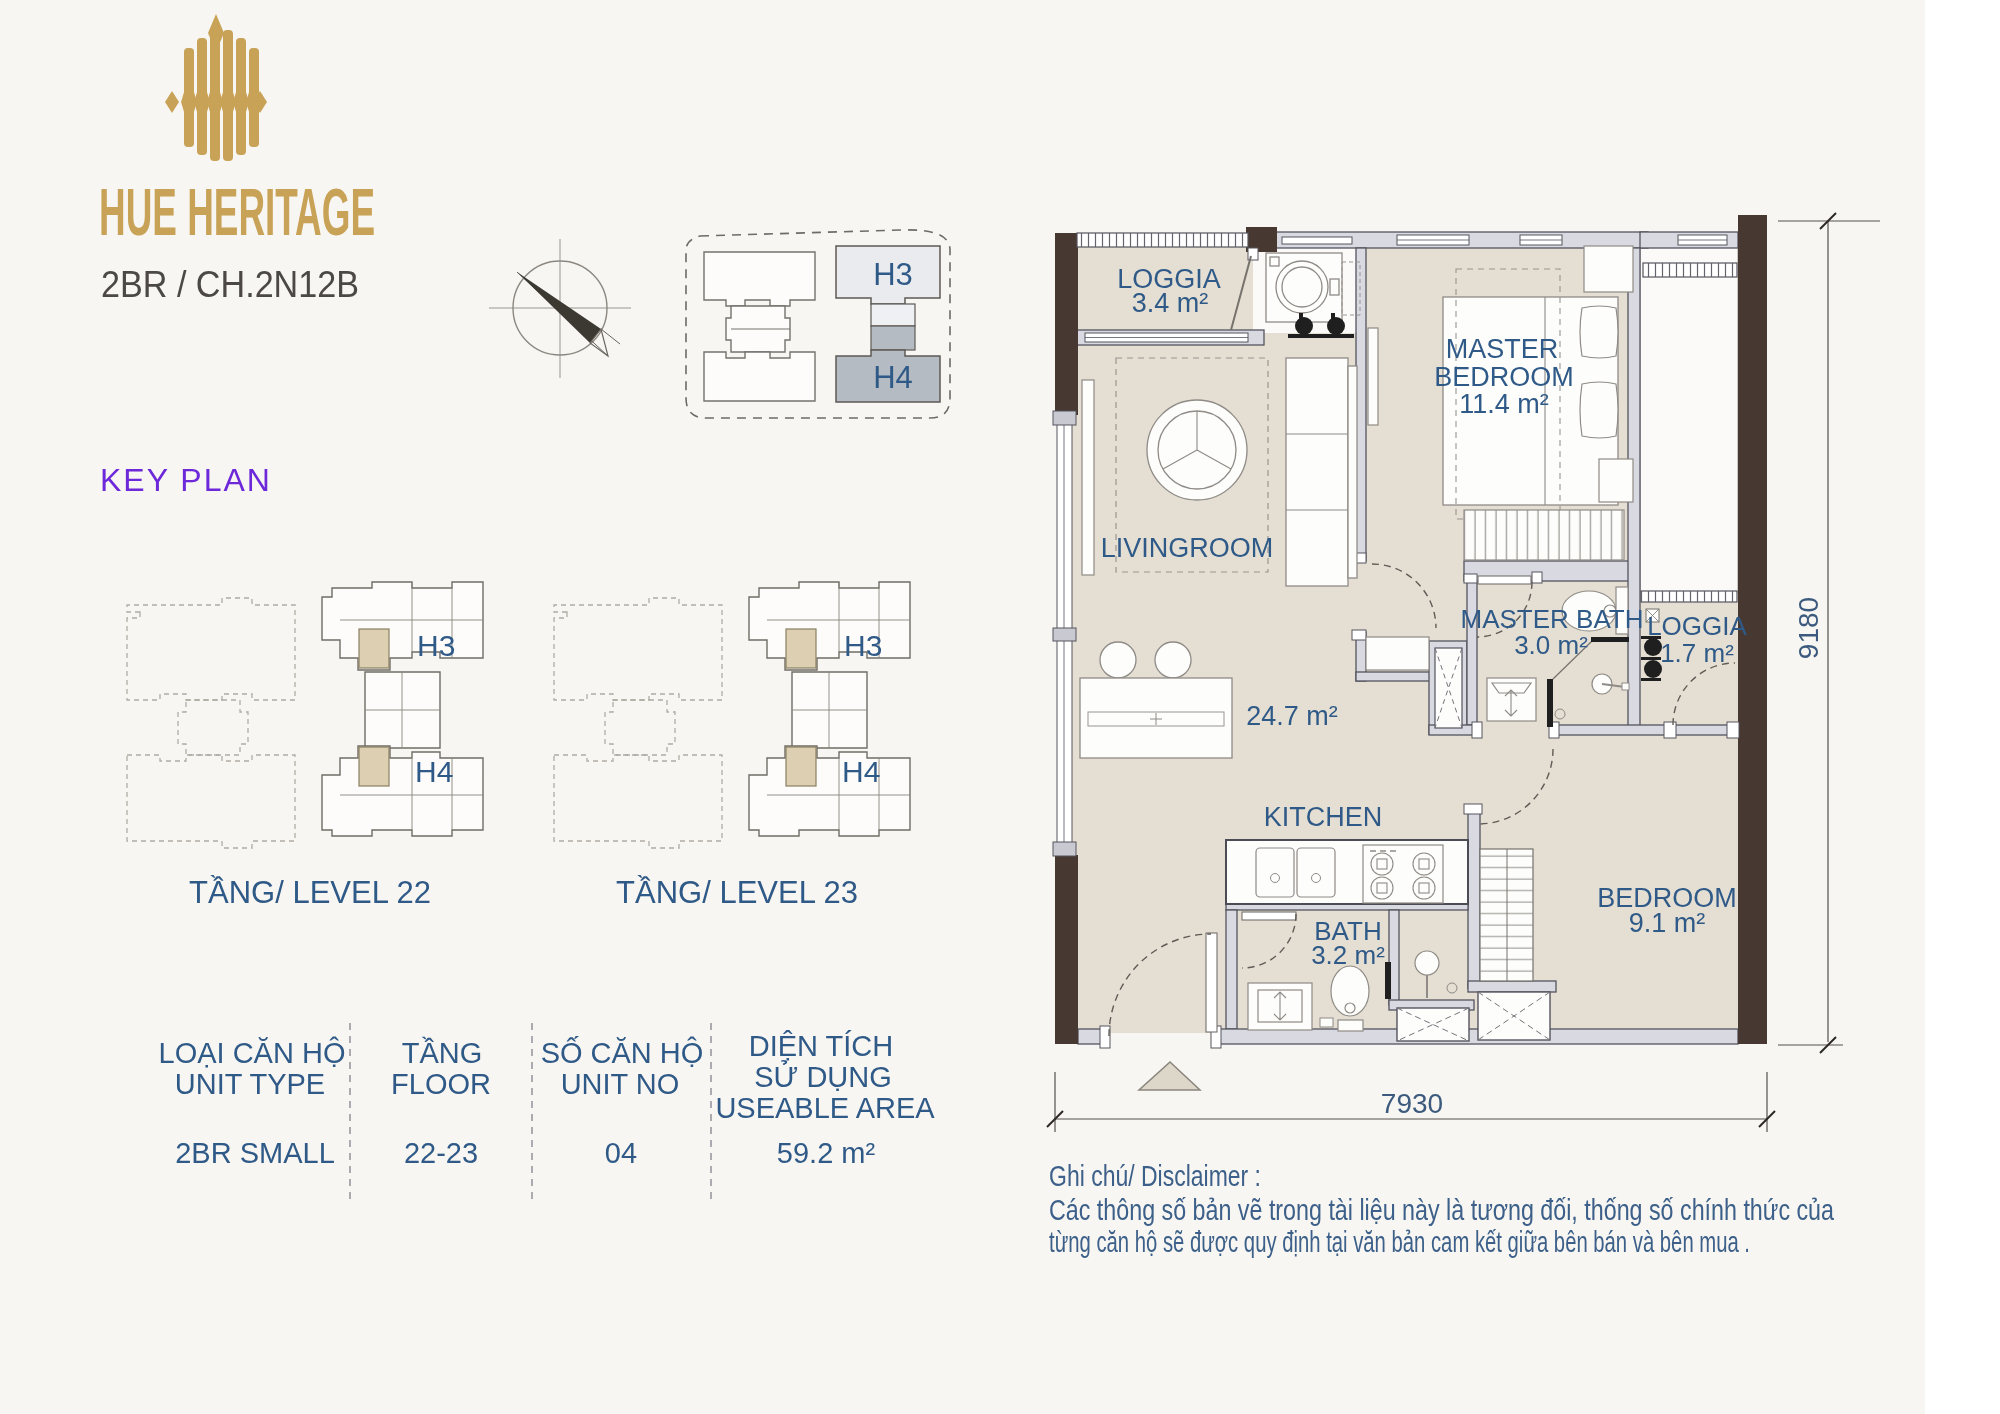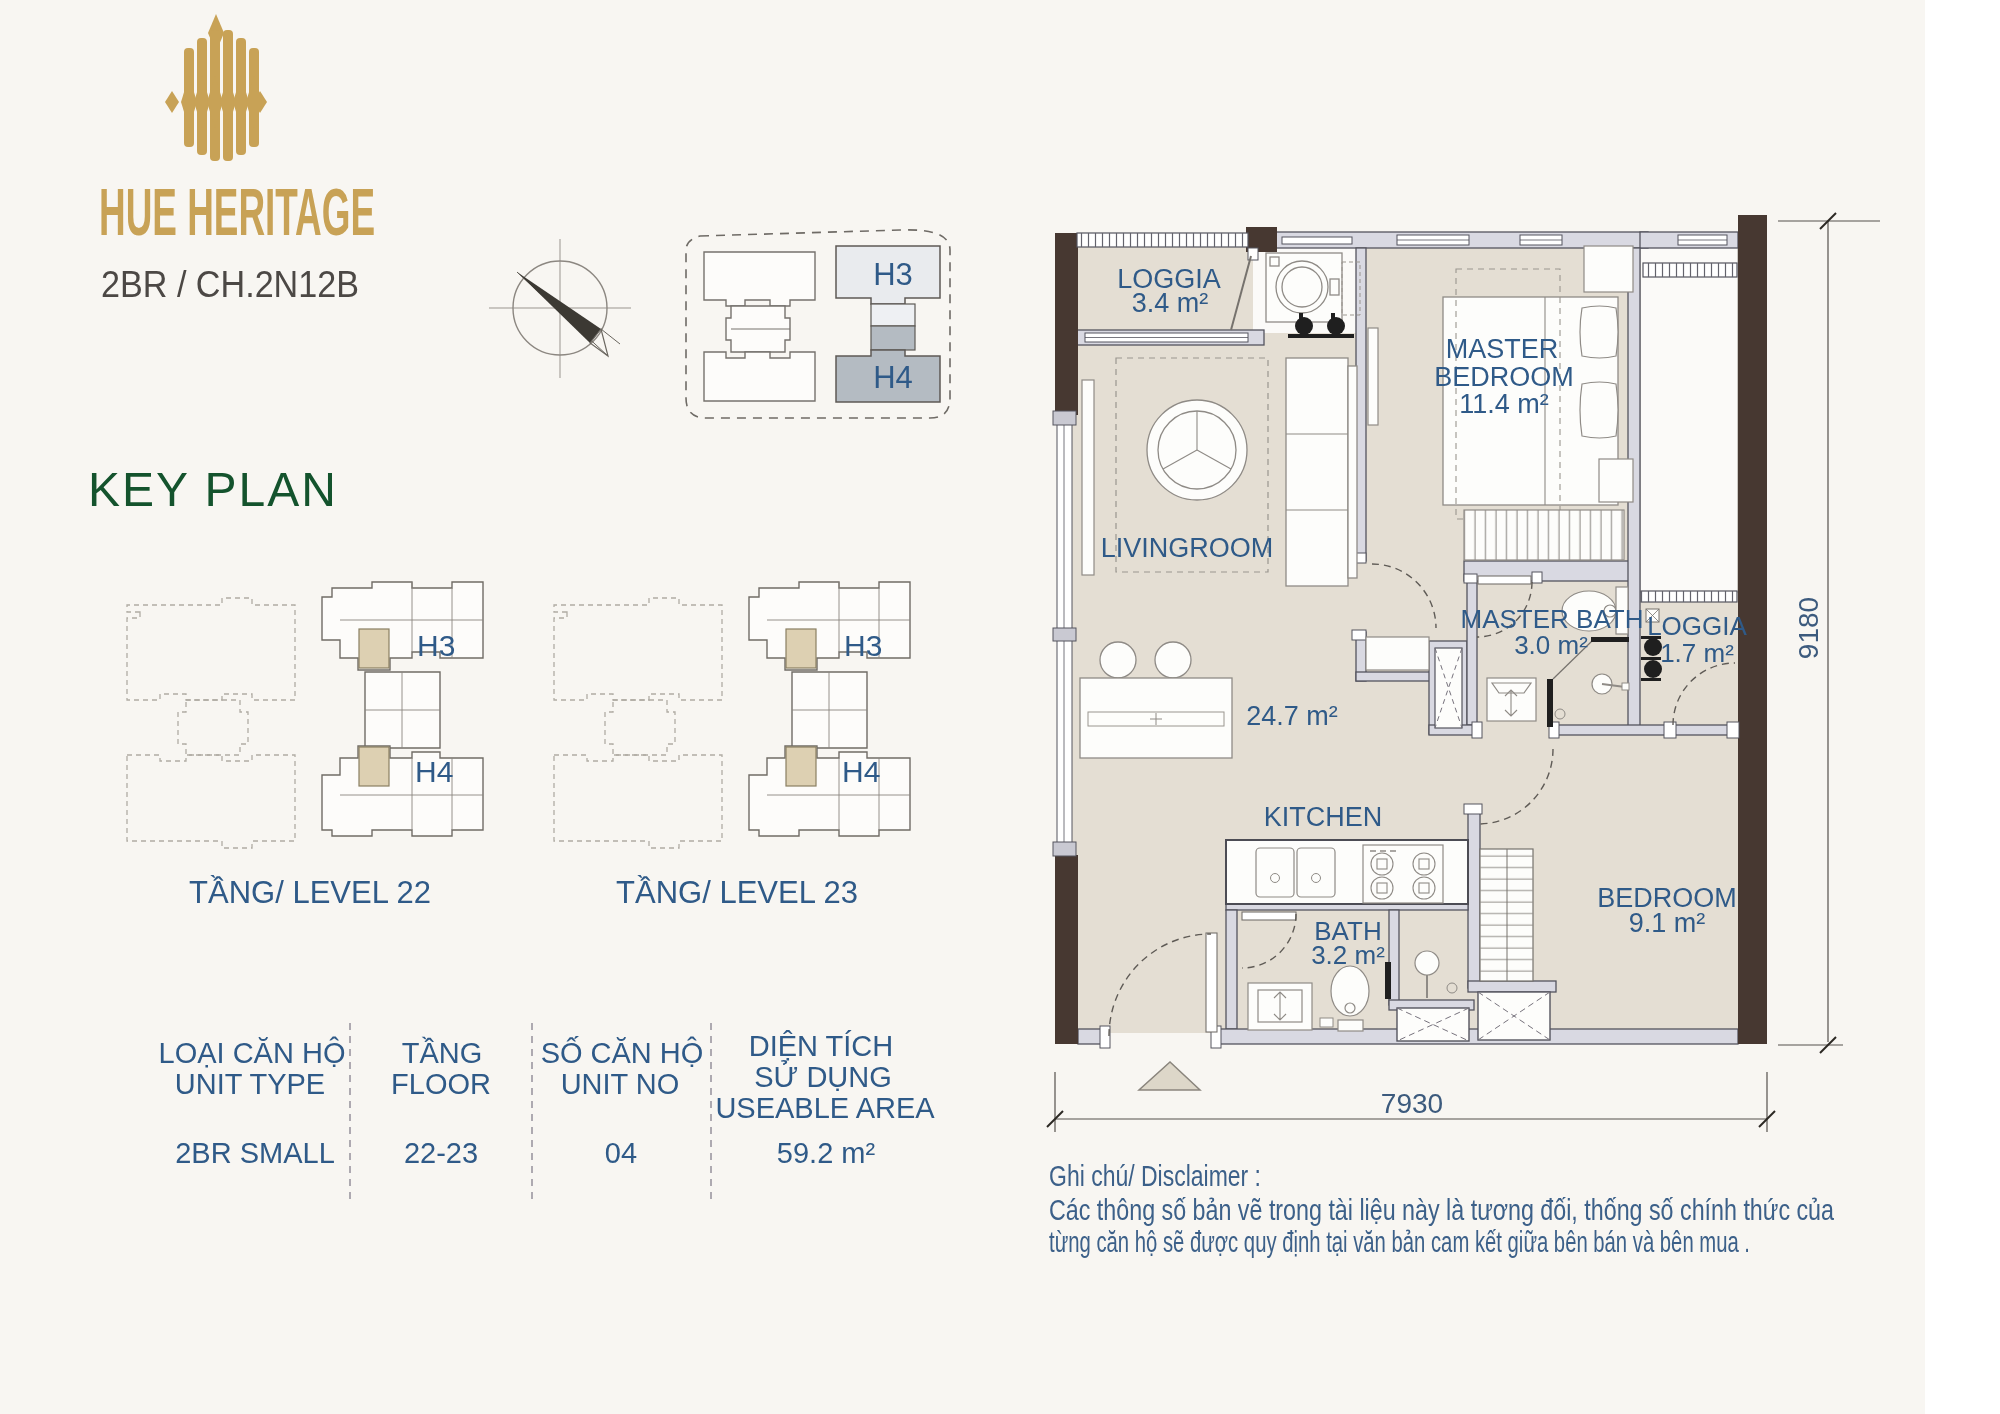--- a/index.html
+++ b/index.html
@@ -32,21 +32,21 @@
     <path d="M228 76 L236 102 L228 128 L220 102 Z"></path>
     <path d="M241 76 L249 102 L241 128 L233 102 Z"></path>
     <path d="M254 76 L262 102 L254 128 L246 102 Z"></path>
   </g>
 
   <text x="99" y="235" font-size="67" font-weight="bold" fill="#c8a256" textLength="276" lengthAdjust="spacingAndGlyphs">HUE HERITAGE</text>
 
   <text x="101" y="297" font-size="37" fill="#4c4845" textLength="258" lengthAdjust="spacingAndGlyphs">2BR / CH.2N12B</text>
 </svg>
 
-<div class="abs" style="left:88px;top:462px;font-size:48px;color:#14532d;letter-spacing:2px">KEY PLAN</div>
+<div class="abs" style="left:100px;top:462px;font-size:32px;color:#6d28d9;letter-spacing:2px">KEY PLAN</div>
 
 <svg class="abs" style="left:480px;top:230px" width="170" height="160" viewBox="480 230 170 160">
   <line x1="560" y1="239" x2="560" y2="378" stroke="#9a958f" stroke-width="1"></line>
   <line x1="489" y1="308" x2="631" y2="308" stroke="#9a958f" stroke-width="1"></line>
   <circle cx="560" cy="308" r="47" fill="none" stroke="#8c8781" stroke-width="1.4"></circle>
   <line x1="517" y1="272" x2="608" y2="356" stroke="#6a665f" stroke-width="1"></line>
   <path d="M517 272 L590 343 L601 329 Z" fill="#3c3933"></path>
   <path d="M590 343 L601 329 L608 356 Z" fill="none" stroke="#6a665f" stroke-width="1.2"></path>
   <line x1="601" y1="329" x2="620" y2="344" stroke="#6a665f" stroke-width="1"></line>
 </svg>

